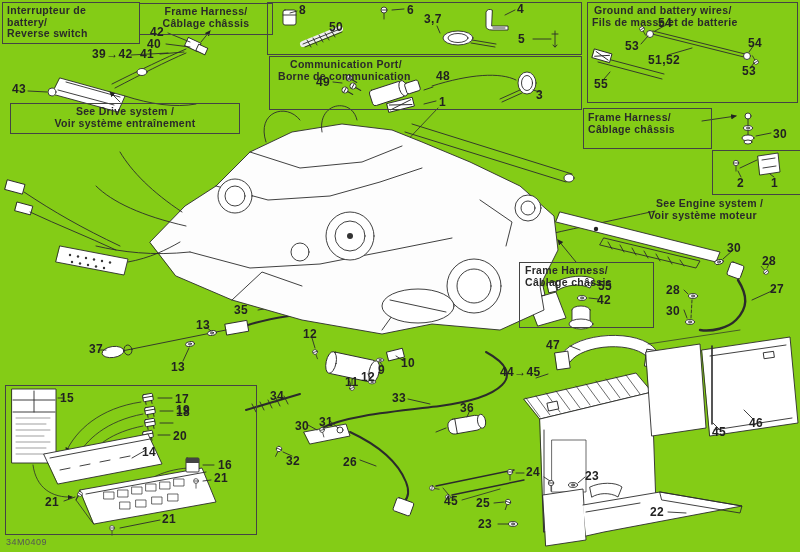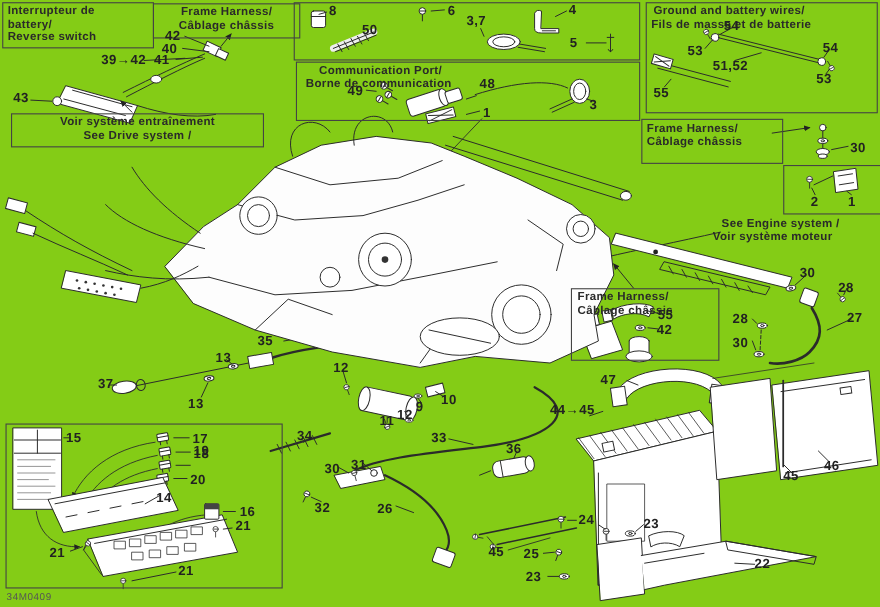--- a/index.html
+++ b/index.html
@@ -459,22 +459,22 @@
     <div class="bt">battery/</div>
     <div class="bt">Reverse switch</div>
   </div>
 
   <div class="tbox pad ctr" style="left:139px;top:3px;width:124px;height:26px">
     <div class="bt">Frame Harness/</div>
     <div class="bt">Câblage châssis</div>
   </div>
 
   <div class="tbox pad ctr" style="left:10px;top:103px;width:220px;height:25px">
+    <div class="bt">See Drive system /</div>
     <div class="bt">Voir système entraînement</div>
-    <div class="bt">See Drive system /</div>
   </div>
 
   <div class="tbox" style="left:267px;top:2px;width:313px;height:51px"></div>
 
   <div class="tbox" style="left:587px;top:2px;width:209px;height:99px">
     <div class="bt" style="padding:2px 0 0 6px">Ground and battery wires/</div>
     <div class="bt" style="padding:0 0 0 4px">Fils de masse et de batterie</div>
   </div>
 
   <div class="tbox" style="left:269px;top:56px;width:311px;height:52px">
@@ -540,21 +540,21 @@
 
   <div class="co" style="left:546px;top:339px">47</div>
   <div class="co" style="left:500px;top:366px">44→45</div>
   <div class="co" style="left:749px;top:417px">46</div>
   <div class="co" style="left:712px;top:426px">45</div>
   <div class="co" style="left:444px;top:495px">45</div>
   <div class="co" style="left:526px;top:466px">24</div>
   <div class="co" style="left:585px;top:470px">23</div>
   <div class="co" style="left:476px;top:497px">25</div>
   <div class="co" style="left:478px;top:518px">23</div>
-  <div class="co" style="left:686px;top:506px">22</div>
+  <div class="co" style="left:650px;top:506px">22</div>
 
   <div class="co" style="left:234px;top:304px">35</div>
   <div class="co" style="left:196px;top:319px">13</div>
   <div class="co" style="left:89px;top:343px">37</div>
   <div class="co" style="left:171px;top:361px">13</div>
   <div class="co" style="left:303px;top:328px">12</div>
   <div class="co" style="left:401px;top:357px">10</div>
   <div class="co" style="left:378px;top:364px">9</div>
   <div class="co" style="left:361px;top:371px">12</div>
   <div class="co" style="left:345px;top:376px">11</div>

